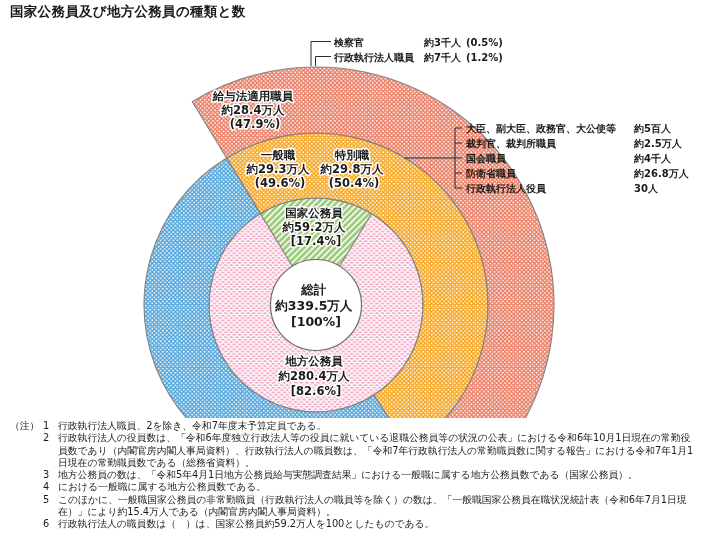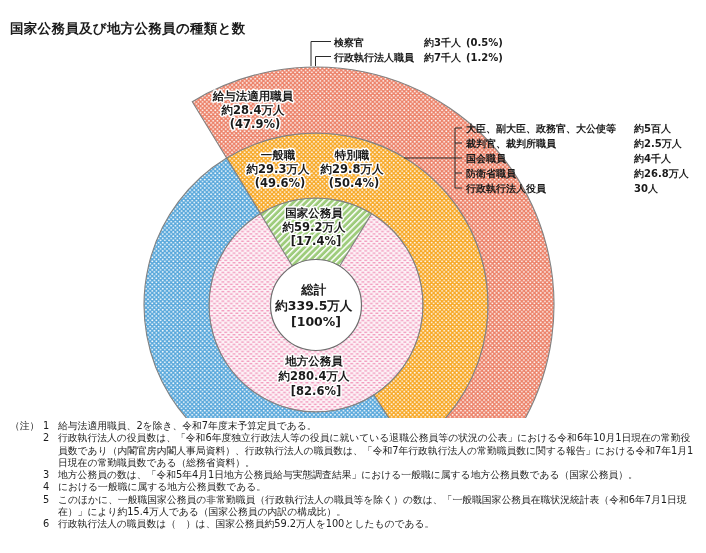--- a/index.html
+++ b/index.html
@@ -1,21 +1,21 @@
 <!DOCTYPE html>
 <html><head>
 <meta charset="utf-8">
 <style>
   html,body{margin:0;padding:0;background:#ffffff;}
   .page{
     position:relative;width:706px;height:553px;background:#ffffff;overflow:hidden;
     font-family:"DejaVu Sans","Liberation Sans",sans-serif;color:#1a1a1a;
   }
   .title{
-    position:absolute;left:10px;top:20px;font-size:13.5px;font-weight:700;letter-spacing:.3px;
+    position:absolute;left:10px;top:3px;font-size:13.5px;font-weight:700;letter-spacing:.3px;
   }
   svg.chart{position:absolute;left:0;top:0;}
   .wl{
     font-family:"DejaVu Sans","Liberation Sans",sans-serif;
     font-size:11.5px;font-weight:700;fill:#1a1a1a;
     stroke:#ffffff;stroke-width:3px;paint-order:stroke;stroke-linejoin:round;
     text-anchor:middle;
   }
   .wl-total{font-size:12.5px;}
   .cl{
@@ -140,37 +140,37 @@
         <tspan x="316" y="395">[82.6%]</tspan>
       </text>
     </g>
   </svg>
 
   <div class="notes">
     <div class="notes-prefix">（注）</div>
     <ol class="notes-list">
       <li class="note-item">
         <span class="note-num">1</span>
-        <span class="note-text">給与法適用職員、2を除き、令和7年度末予算定員である。</span>
+        <span class="note-text">行政執行法人職員、2を除き、令和7年度末予算定員である。</span>
       </li>
       <li class="note-item">
         <span class="note-num">2</span>
         <span class="note-text">行政執行法人の役員数は、「令和6年度独立行政法人等の役員に就いている退職公務員等の状況の公表」における令和6年10月1日現在の常勤役員数であり（内閣官房内閣人事局資料）、行政執行法人の職員数は、「令和7年行政執行法人の常勤職員数に関する報告」における令和7年1月1日現在の常勤職員数である（総務省資料）。</span>
       </li>
       <li class="note-item">
         <span class="note-num">3</span>
         <span class="note-text">地方公務員の数は、「令和5年4月1日地方公務員給与実態調査結果」における一般職に属する地方公務員数である（国家公務員）。</span>
       </li>
       <li class="note-item">
         <span class="note-num">4</span>
         <span class="note-text">における一般職に属する地方公務員数である。</span>
       </li>
       <li class="note-item">
         <span class="note-num">5</span>
-        <span class="note-text">このほかに、一般職国家公務員の非常勤職員（行政執行法人の職員等を除く）の数は、「一般職国家公務員在職状況統計表（令和6年7月1日現在）」により約15.4万人である（国家公務員の内訳の構成比）。</span>
+        <span class="note-text">このほかに、一般職国家公務員の非常勤職員（行政執行法人の職員等を除く）の数は、「一般職国家公務員在職状況統計表（令和6年7月1日現在）」により約15.4万人である（内閣官房内閣人事局資料）。</span>
       </li>
       <li class="note-item">
         <span class="note-num">6</span>
         <span class="note-text">行政執行法人の職員数は（　）は、国家公務員約59.2万人を100としたものである。</span>
       </li>
     </ol>
   </div>
 
 </div>
 

